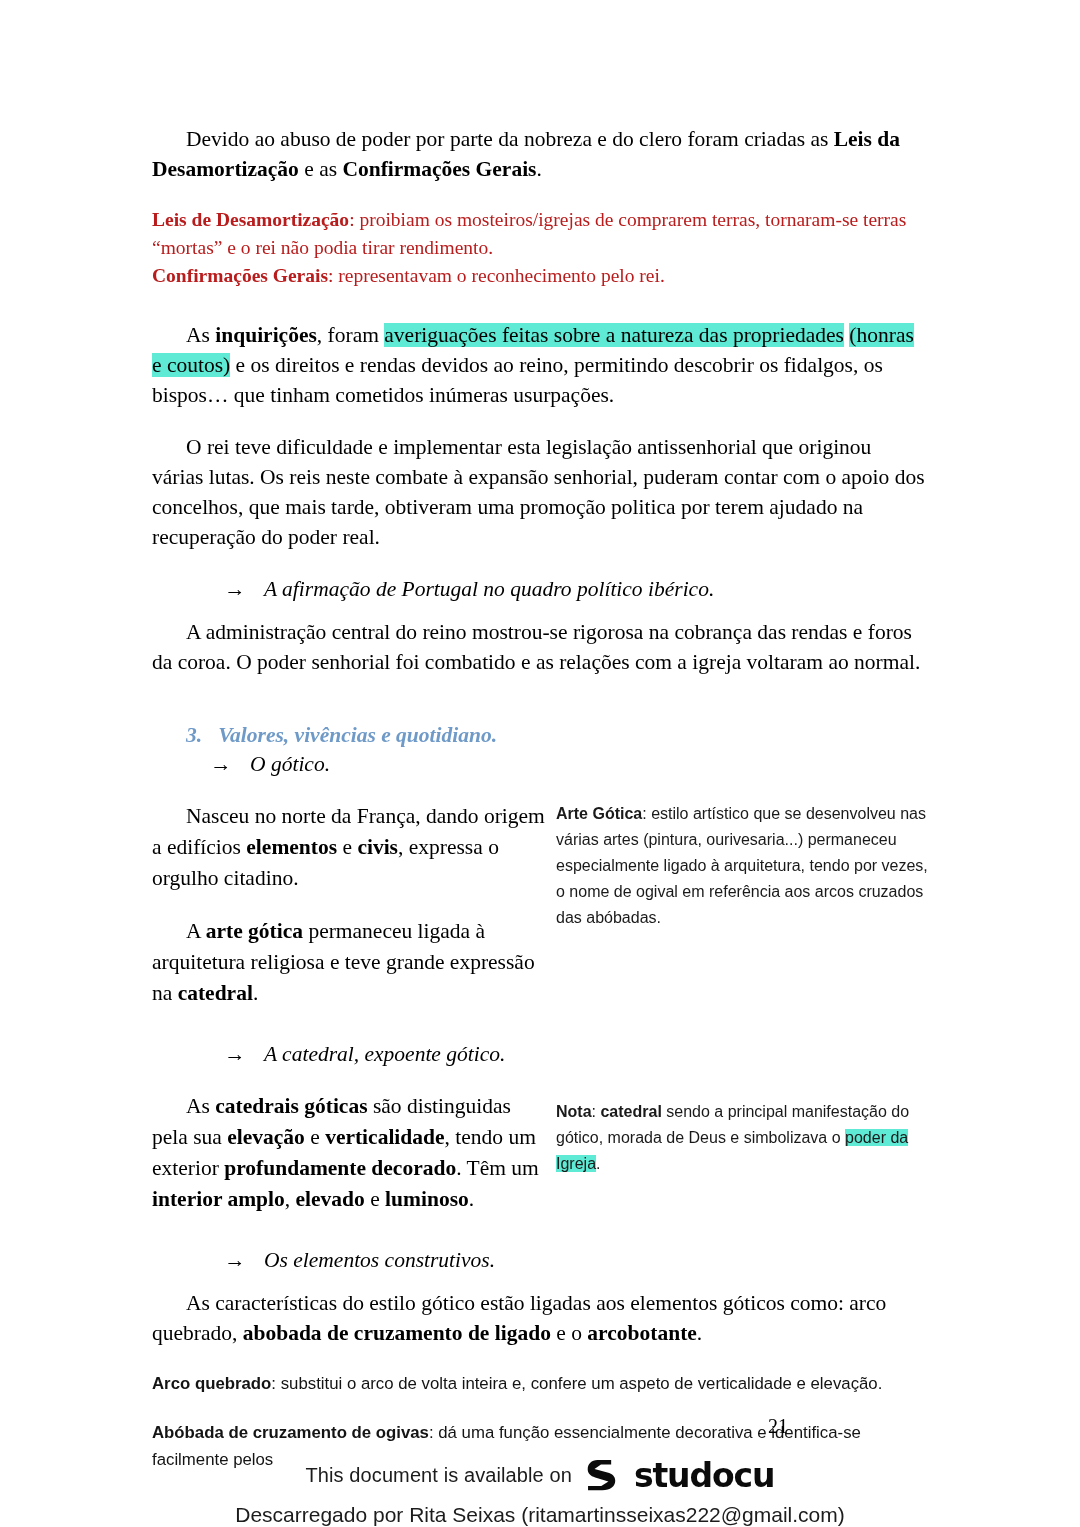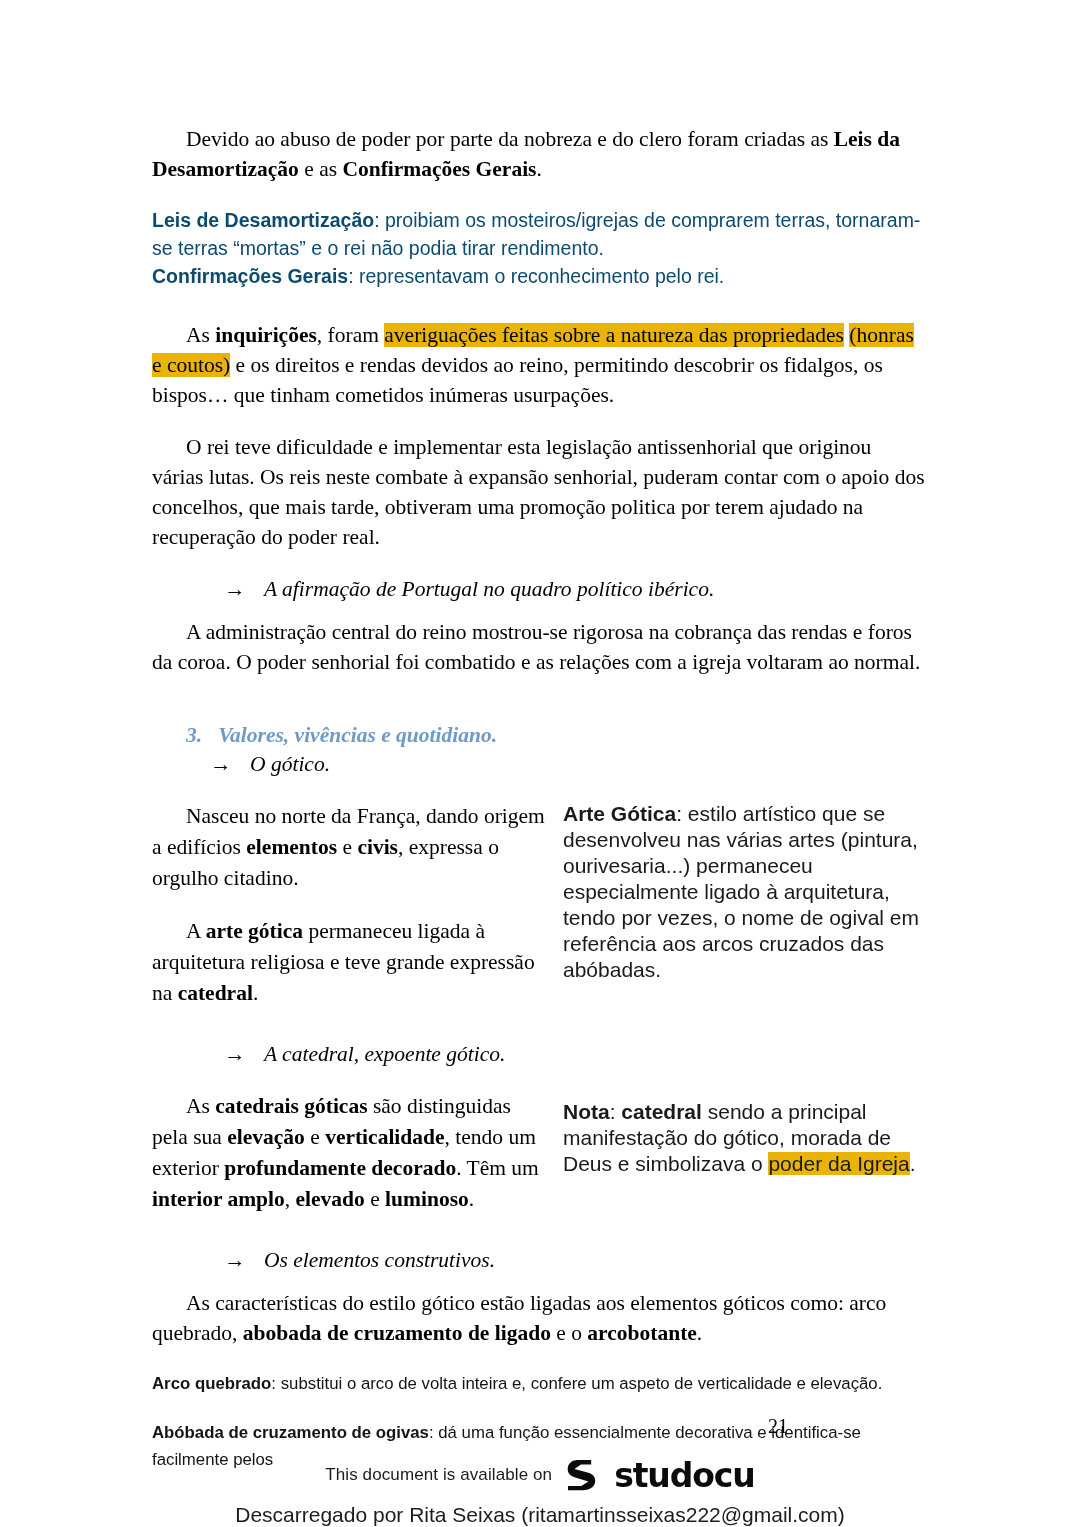--- a/index.html
+++ b/index.html
@@ -32,45 +32,44 @@
     text-align: left;
   }
   .body-p.indent { text-indent: 34px; }
 
   .spacer-sm { height: 13px; }
   .spacer-md { height: 22px; }
   .spacer-lg { height: 30px; }
 
   
   .def-serif {
-    font-family: Liberation Sans, sans-serif;
+    font-family: Liberation Serif, serif;
     font-size: 19.5px;
     line-height: 28px;
-    color: #0c4a6e;
+    color: #b91c1c;
   }
 
   
   .note-sans {
     font-family: "Liberation Sans", "DejaVu Sans", sans-serif;
-    font-size: 21px;
+    font-size: 16px;
     line-height: 26px;
     color: #1a1a1a;
-    margin-left: 7px;
   }
   .def-sans {
     font-family: "Liberation Sans", "DejaVu Sans", sans-serif;
     font-size: 16.8px;
     line-height: 27px;
     color: #141414;
   }
 
   b, strong { font-weight: bold; }
 
   
-  .hl { background: #eab308; }
+  .hl { background: #5eead4; }
 
   
   .heading-blue {
     font-family: "Liberation Serif", "DejaVu Serif", serif;
     font-size: 21.5px;
     font-weight: bold;
     font-style: italic;
     color: #6f9ac8;
     line-height: 28px;
     padding-left: 34px;
@@ -128,21 +127,21 @@
     text-align: center;
   }
   .footer-row {
     display: flex;
     align-items: center;
     justify-content: center;
     gap: 14px;
   }
   .footer-avail {
     font-family: "Liberation Sans", "DejaVu Sans", sans-serif;
-    font-size: 17px;
+    font-size: 20px;
     color: #1c1c1c;
     letter-spacing: .1px;
   }
   .logo-mark {
     width: 34px; height: 34px;
     display: block;
   }
   .logo-word {
     font-family: "DejaVu Sans", "Liberation Sans", sans-serif;
     font-size: 33px;

